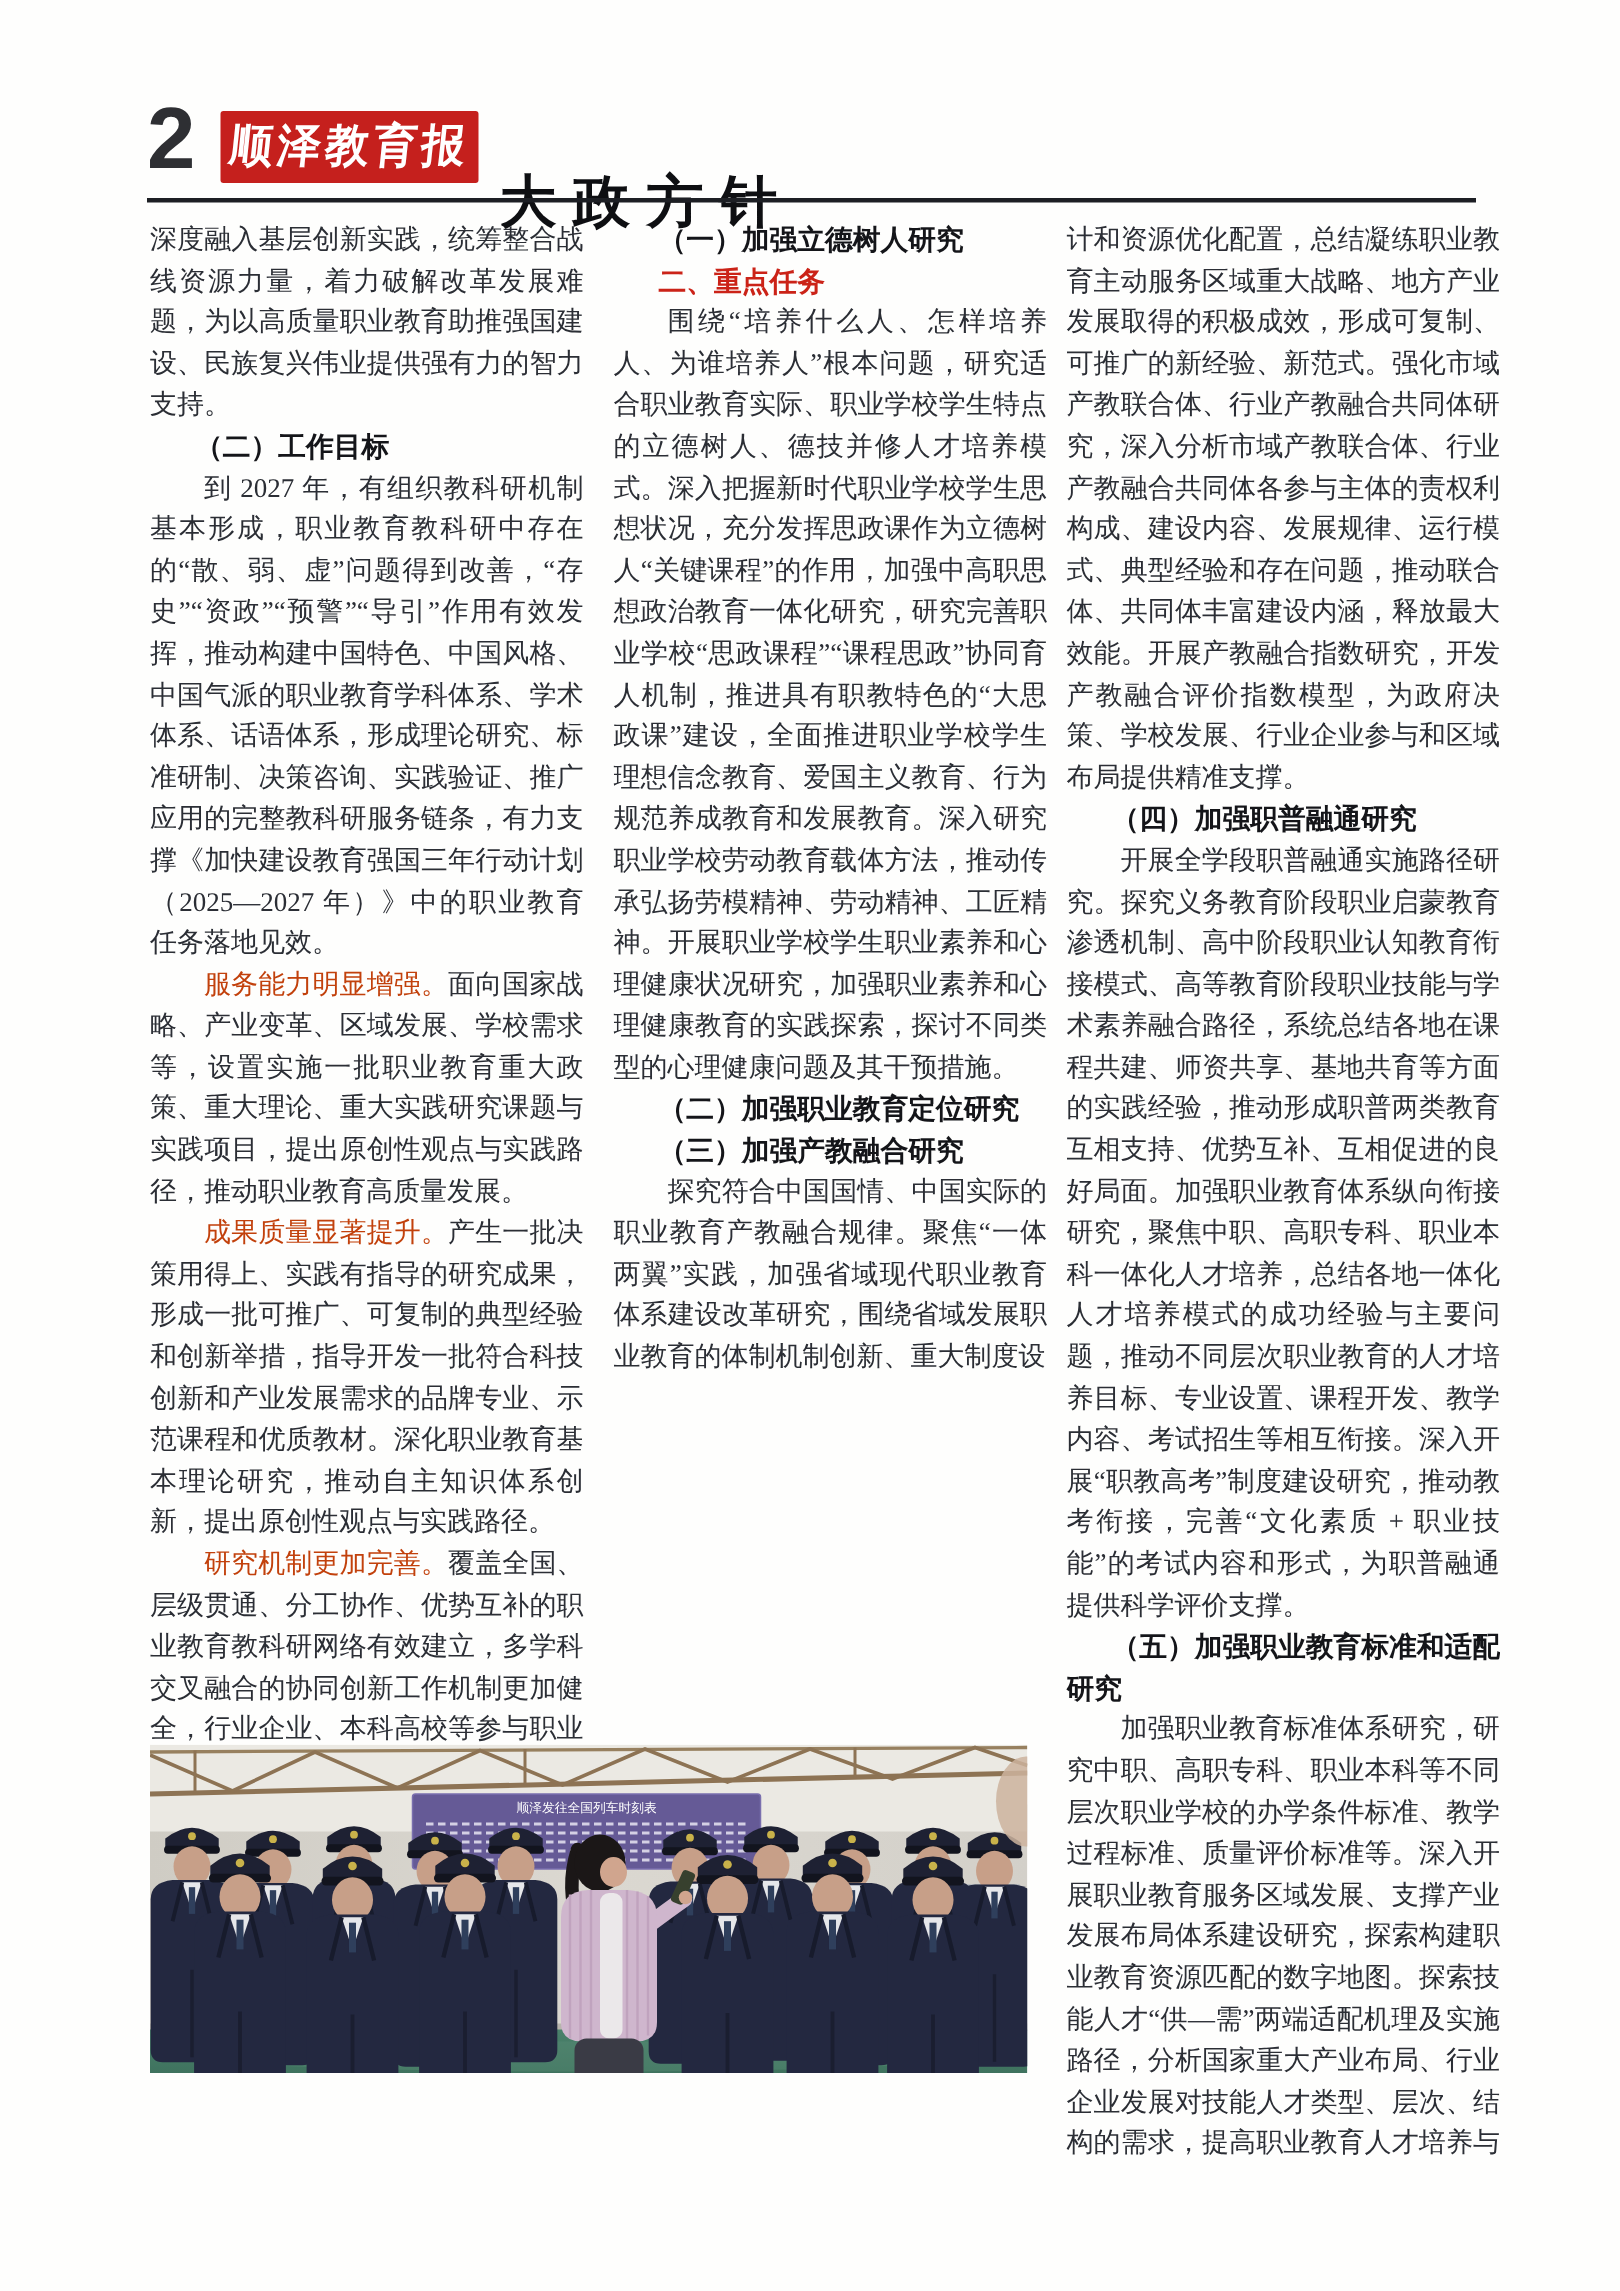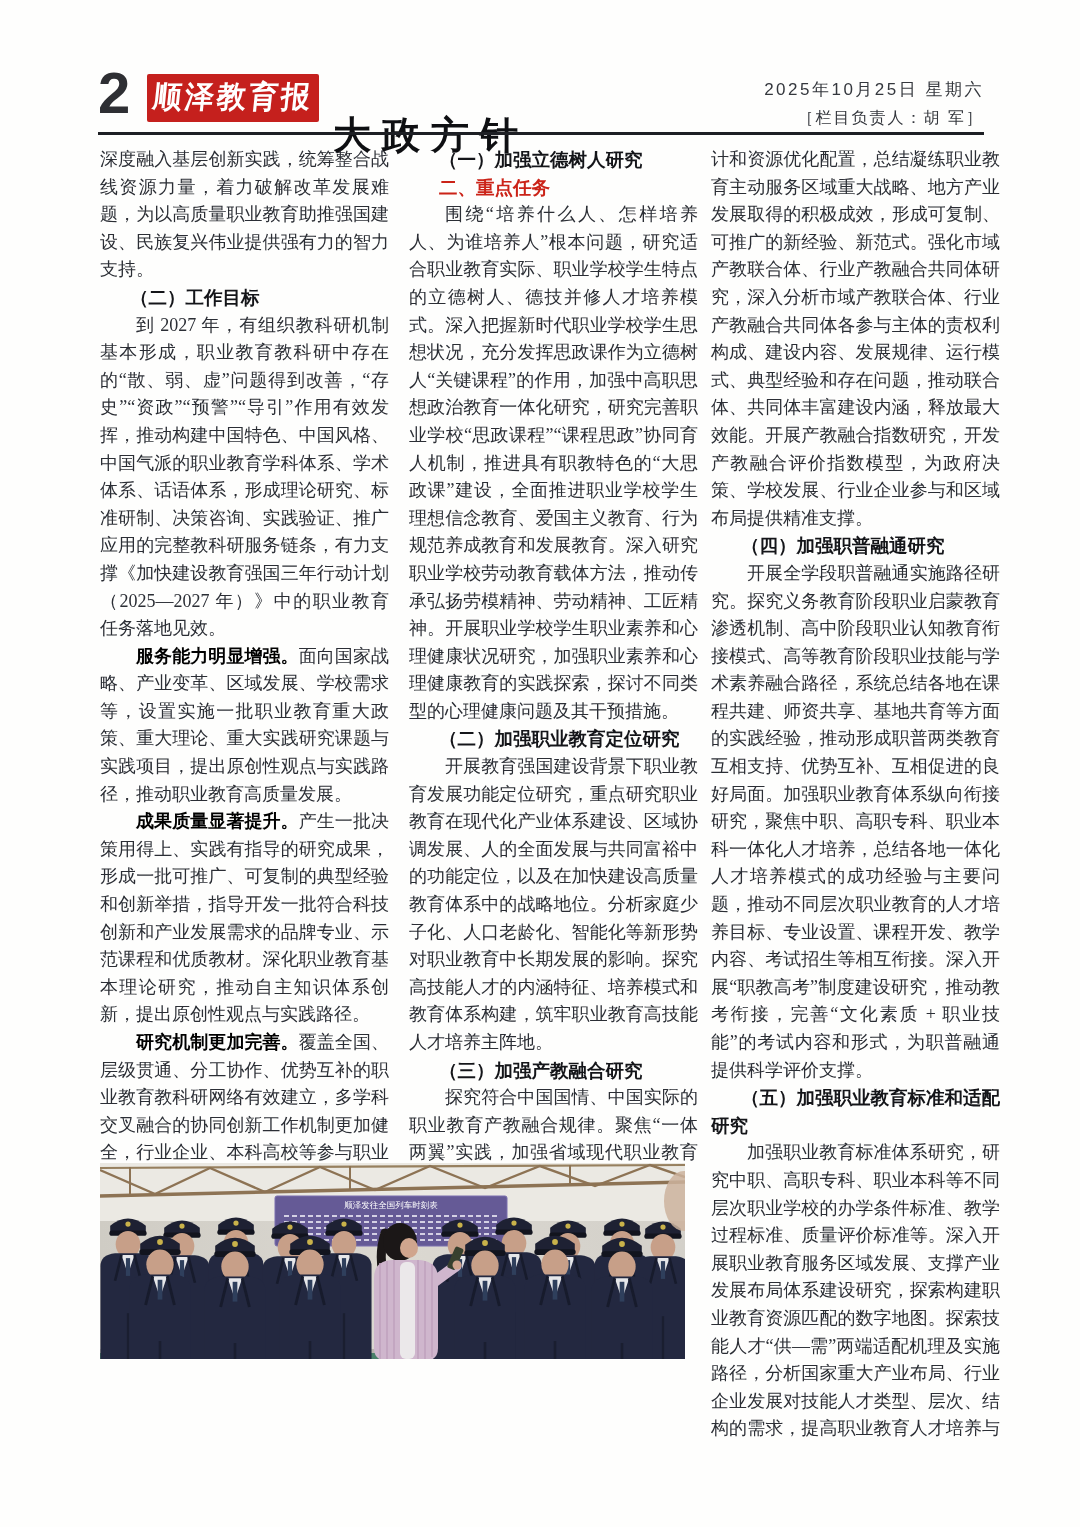--- a/index.html
+++ b/index.html
@@ -24,56 +24,51 @@
        font-size:18px;line-height:27.6px;text-align:justify;text-justify:inter-ideograph;}
   .col p{margin:0;}
   .col1{left:100px;height:1016px;}
   .col2{left:409px;height:1016px;}
   .col3{left:711px;height:1296px;}
   .para{text-indent:36px;}
   .cont{text-indent:0;}
   .h{font-family:"Liberation Sans","DejaVu Sans",sans-serif;font-weight:bold;font-size:18.5px;
      color:#141519;text-indent:30px;text-align:left;}
   .h-red{color:#cb2318;}
-  b.lead{font-family:"Liberation Sans","DejaVu Sans",sans-serif;font-weight:bold;color:#000000;margin-top:23px;}
+  b.lead{font-family:"Liberation Sans","DejaVu Sans",sans-serif;font-weight:normal;color:#c2410c;margin-top:23px;}
   
-  .photo{position:absolute;left:100px;top:1163px;width:585px;height:196px;margin:0;overflow:hidden;}
+  .photo{position:absolute;left:100px;top:1163px;width:585px;height:219px;margin:0;overflow:hidden;}
   .photo svg{display:block;}
 </style>
 </head>
 <body>
 
 <div class="page">
 
   <div class="pgnum">2</div>
   <div class="masthead">
     <span>顺泽教育报</span>
   </div>
   <div class="section">大政方针</div>
-  <div class="hdr-right">
-    <div class="date">2025年10月25日 星期六</div>
-    <div class="editor">［栏目负责人：胡 军］</div>
-  </div>
   <div class="rule"></div>
 
   <div class="col col1">
     <p class="cont">深度融入基层创新实践，统筹整合战线资源力量，着力破解改革发展难题，为以高质量职业教育助推强国建设、民族复兴伟业提供强有力的智力支持。</p>
     <p class="h">（二）工作目标</p>
     <p class="para">到 2027 年，有组织教科研机制基本形成，职业教育教科研中存在的“散、弱、虚”问题得到改善，“存史”“资政”“预警”“导引”作用有效发挥，推动构建中国特色、中国风格、中国气派的职业教育学科体系、学术体系、话语体系，形成理论研究、标准研制、决策咨询、实践验证、推广应用的完整教科研服务链条，有力支撑《加快建设教育强国三年行动计划（2025—2027 年）》中的职业教育任务落地见效。</p>
     <p class="para"><b class="lead">服务能力明显增强。</b><span>面向国家战略、产业变革、区域发展、学校需求等，设置实施一批职业教育重大政策、重大理论、重大实践研究课题与实践项目，提出原创性观点与实践路径，推动职业教育高质量发展。</span></p>
     <p class="para"><b class="lead">成果质量显著提升。</b><span>产生一批决策用得上、实践有指导的研究成果，形成一批可推广、可复制的典型经验和创新举措，指导开发一批符合科技创新和产业发展需求的品牌专业、示范课程和优质教材。深化职业教育基本理论研究，推动自主知识体系创新，提出原创性观点与实践路径。</span></p>
     <p class="para"><b class="lead">研究机制更加完善。</b><span>覆盖全国、层级贯通、分工协作、优势互补的职业教育教科研网络有效建立，多学科交叉融合的协同创新工作机制更加健全，行业企业、本科高校等参与职业教育教科研的积极性大幅提升，“政行企校研”五维联动的教科研格局基本形成。</span></p>
   </div>
 
   <div class="col col2">
     <p class="h">（一）加强立德树人研究</p>
     <p class="h h-red">二、重点任务</p>
     <p class="para">围绕“培养什么人、怎样培养人、为谁培养人”根本问题，研究适合职业教育实际、职业学校学生特点的立德树人、德技并修人才培养模式。深入把握新时代职业学校学生思想状况，充分发挥思政课作为立德树人“关键课程”的作用，加强中高职思想政治教育一体化研究，研究完善职业学校“思政课程”“课程思政”协同育人机制，推进具有职教特色的“大思政课”建设，全面推进职业学校学生理想信念教育、爱国主义教育、行为规范养成教育和发展教育。深入研究职业学校劳动教育载体方法，推动传承弘扬劳模精神、劳动精神、工匠精神。开展职业学校学生职业素养和心理健康状况研究，加强职业素养和心理健康教育的实践探索，探讨不同类型的心理健康问题及其干预措施。</p>
     <p class="h">（二）加强职业教育定位研究</p>
-    <p class="para">开展教育强国建设背景下职业教育发展功能定位研究，重点研究职业教育在现代化产业体系建设、区域协调发展、人的全面发展与共同富裕中的功能定位，以及在加快建设高质量教育体系中的战略地位。分析家庭少子化、人口老龄化、智能化等新形势对职业教育中长期发展的影响。探究高技能人才的内涵特征、培养模式和教育体系构建，筑牢职业教育高技能人才培养主阵地。</p>
     <p class="h">（三）加强产教融合研究</p>
     <p class="para">探究符合中国国情、中国实际的职业教育产教融合规律。聚焦“一体两翼”实践，加强省域现代职业教育体系建设改革研究，围绕省域发展职业教育的体制机制创新、重大制度设</p>
   </div>
 
   <div class="col col3">
     <p class="cont">计和资源优化配置，总结凝练职业教育主动服务区域重大战略、地方产业发展取得的积极成效，形成可复制、可推广的新经验、新范式。强化市域产教联合体、行业产教融合共同体研究，深入分析市域产教联合体、行业产教融合共同体各参与主体的责权利构成、建设内容、发展规律、运行模式、典型经验和存在问题，推动联合体、共同体丰富建设内涵，释放最大效能。开展产教融合指数研究，开发产教融合评价指数模型，为政府决策、学校发展、行业企业参与和区域布局提供精准支撑。</p>
     <p class="h">（四）加强职普融通研究</p>
     <p class="para">开展全学段职普融通实施路径研究。探究义务教育阶段职业启蒙教育渗透机制、高中阶段职业认知教育衔接模式、高等教育阶段职业技能与学术素养融合路径，系统总结各地在课程共建、师资共享、基地共育等方面的实践经验，推动形成职普两类教育互相支持、优势互补、互相促进的良好局面。加强职业教育体系纵向衔接研究，聚焦中职、高职专科、职业本科一体化人才培养，总结各地一体化人才培养模式的成功经验与主要问题，推动不同层次职业教育的人才培养目标、专业设置、课程开发、教学内容、考试招生等相互衔接。深入开展“职教高考”制度建设研究，推动教考衔接，完善“文化素质 + 职业技能”的考试内容和形式，为职普融通提供科学评价支撑。</p>
     <p class="h">（五）加强职业教育标准和适配研究</p>
     <p class="para">加强职业教育标准体系研究，研究中职、高职专科、职业本科等不同层次职业学校的办学条件标准、教学过程标准、质量评价标准等。深入开展职业教育服务区域发展、支撑产业发展布局体系建设研究，探索构建职业教育资源匹配的数字地图。探索技能人才“供—需”两端适配机理及实施路径，分析国家重大产业布局、行业企业发展对技能人才类型、层次、结构的需求，提高职业教育人才培养与地方经济结合的“紧密度”、与行业发展需要的“适配度”。加强职业学校专业培养适配度研究，研制“职业教育专业人才培养方案制（修）订</p>

